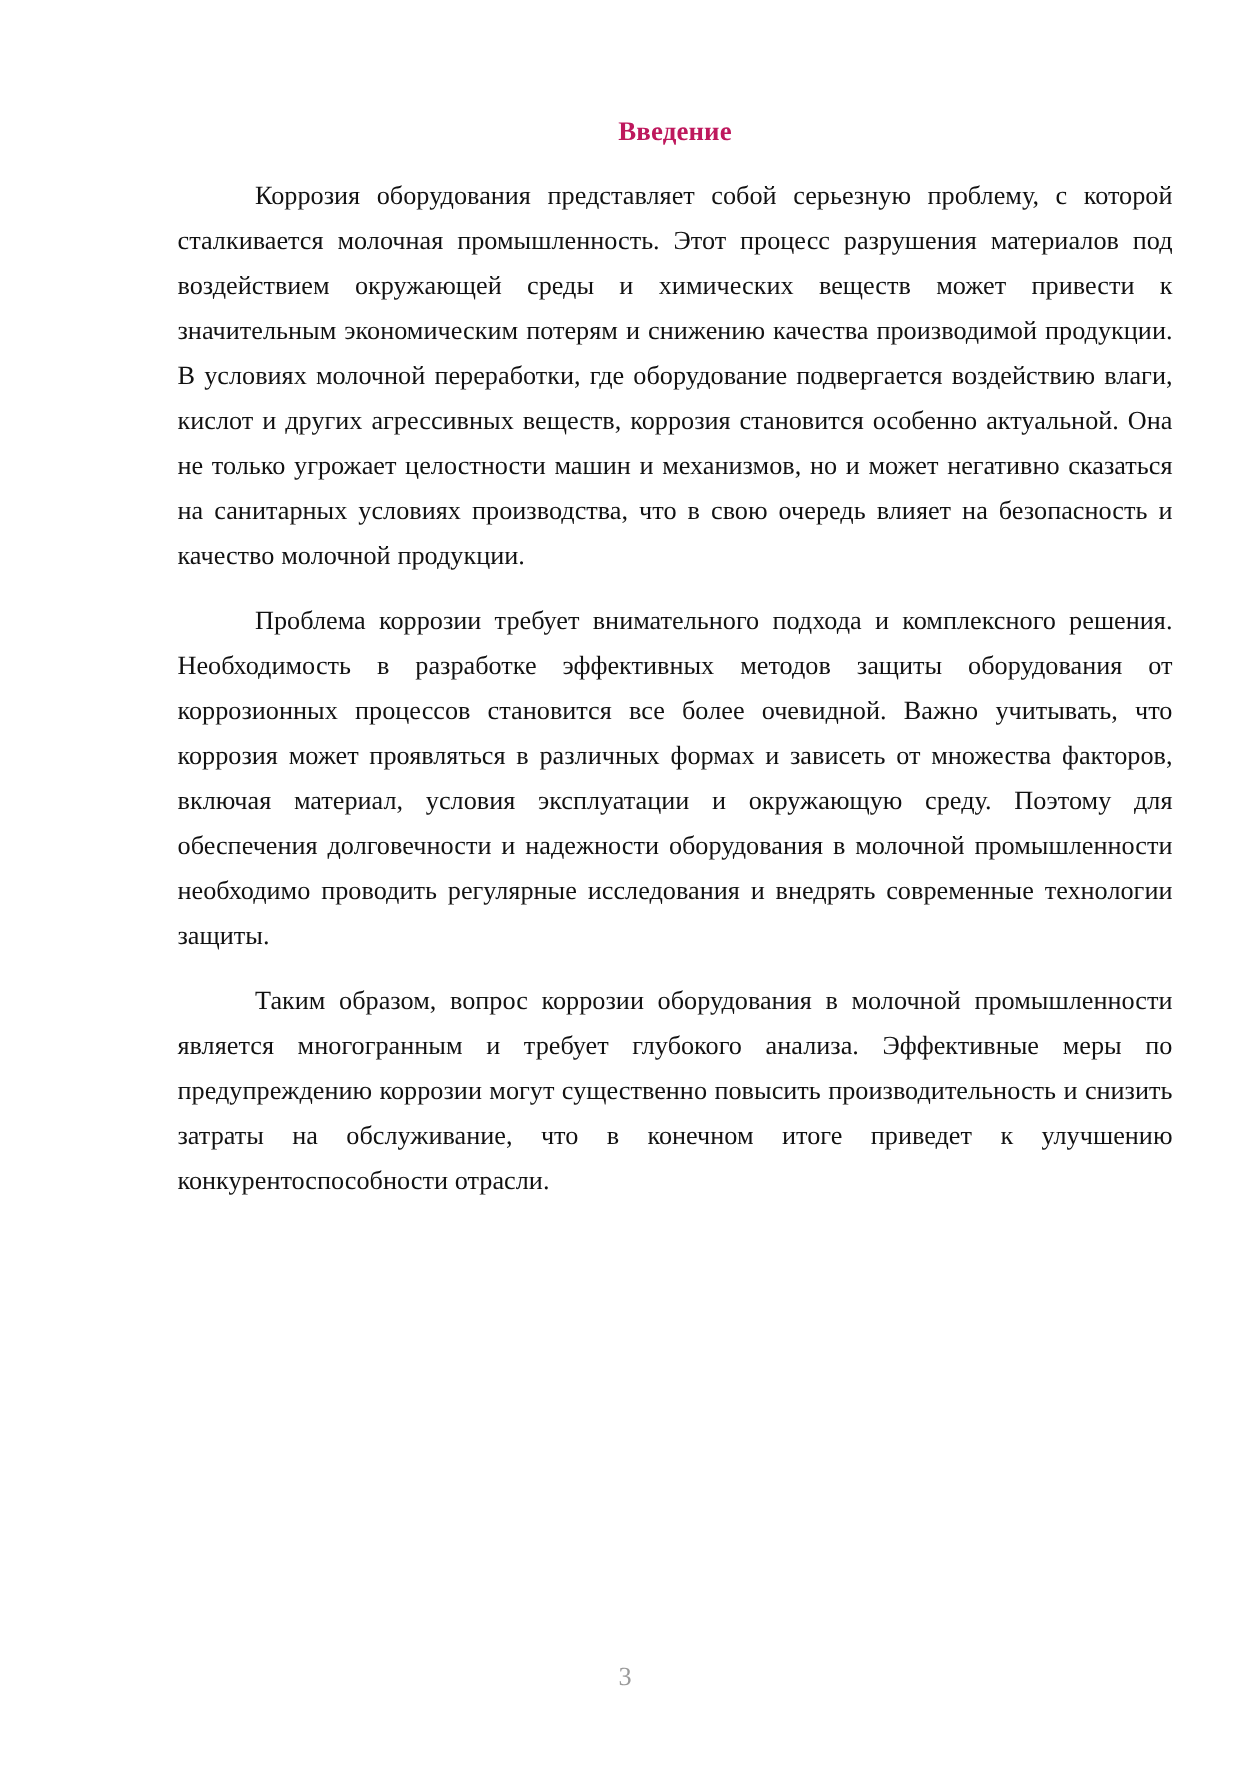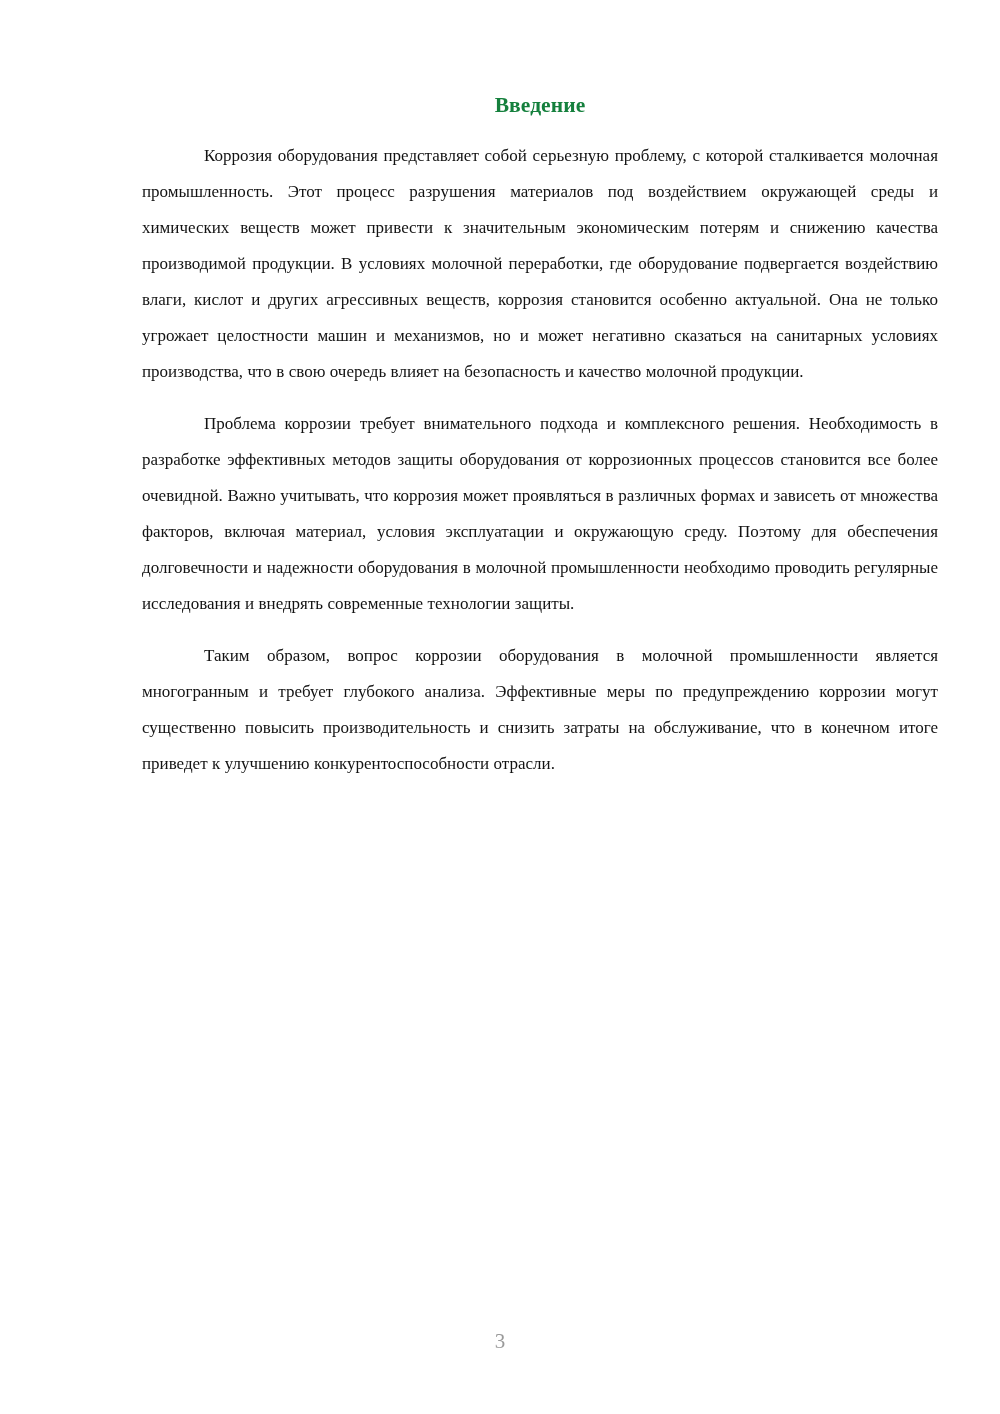--- a/index.html
+++ b/index.html
@@ -30,28 +30,28 @@
     position: absolute;
     left: 142px;
     top: 90px;
     width: 796px;
   }
 
   .doc-title {
     font-size: 21.5px;
     font-weight: bold;
     text-align: center;
-    color: #15803d;
+    color: #be185d;
     line-height: 30px;
     margin: 0 0 18px 0;
     letter-spacing: 0.1px;
   }
 
   .para {
-    font-size: 17px;
+    font-size: 21px;
     line-height: 36px;
     text-align: justify;
     text-justify: inter-word;
     text-indent: 62px;
     margin: 0 0 16px 0;
     color: #121212;
     hyphens: none;
     word-spacing: 0.2px;
   }
 

